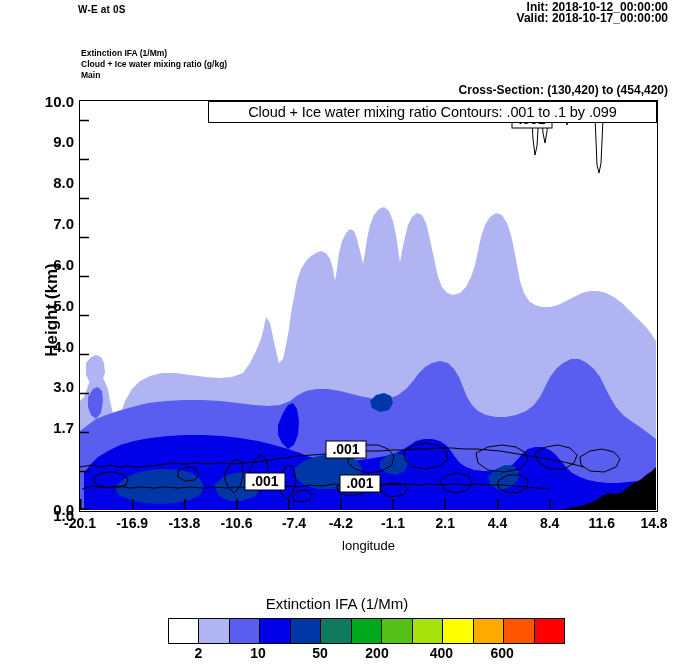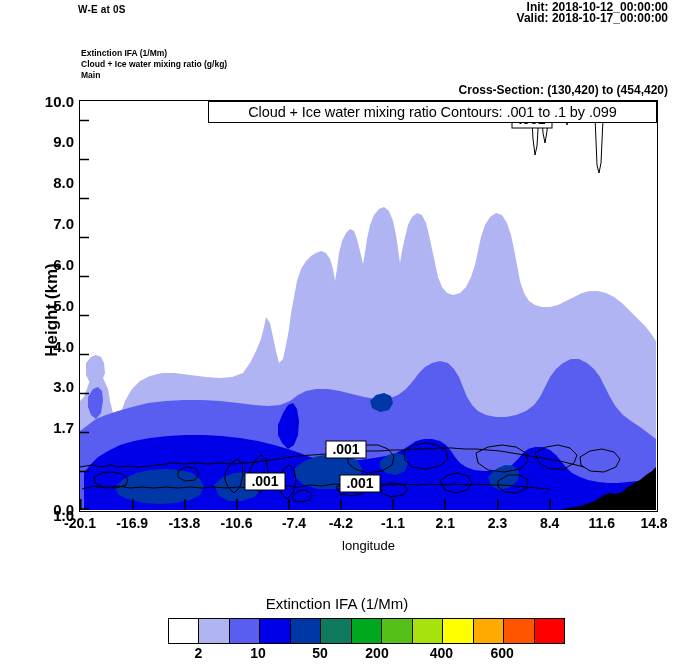--- a/index.html
+++ b/index.html
@@ -249,21 +249,21 @@
   </div>
 <div class="abs" id="xticks">
     <div class="xtick" style="left: -29px;">-20.1</div>
     <div class="xtick" style="left: 23.1818px;">-16.9</div>
     <div class="xtick" style="left: 75.3636px;">-13.8</div>
     <div class="xtick" style="left: 127.545px;">-10.6</div>
     <div class="xtick" style="left: 185px;">-7.4</div>
     <div class="xtick" style="left: 231.909px;">-4.2</div>
     <div class="xtick" style="left: 284.091px;">-1.1</div>
     <div class="xtick" style="left: 336.273px;">2.1</div>
-    <div class="xtick" style="left: 388.455px;">2.3</div>
+    <div class="xtick" style="left: 388.455px;">4.4</div>
     <div class="xtick" style="left: 440.636px;">8.4</div>
     <div class="xtick" style="left: 492.818px;">11.6</div>
     <div class="xtick" style="left: 545px;">14.8</div>
   </div>
 <div class="abs" id="xlabel">longitude</div>
 
 <div class="abs" id="cb-title">Extinction IFA  (1/Mm)</div>
 <div class="abs" id="cbar">
     <div style="background: rgb(255, 255, 255);"></div>
     <div style="background: rgb(176, 180, 242);"></div>

